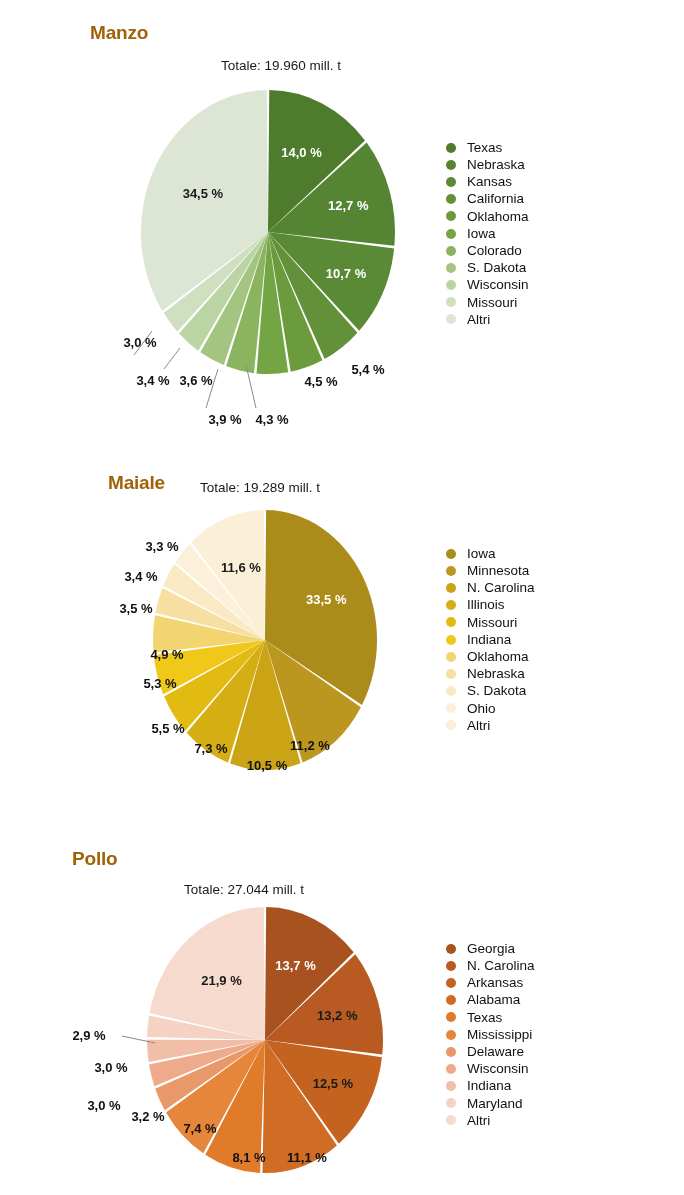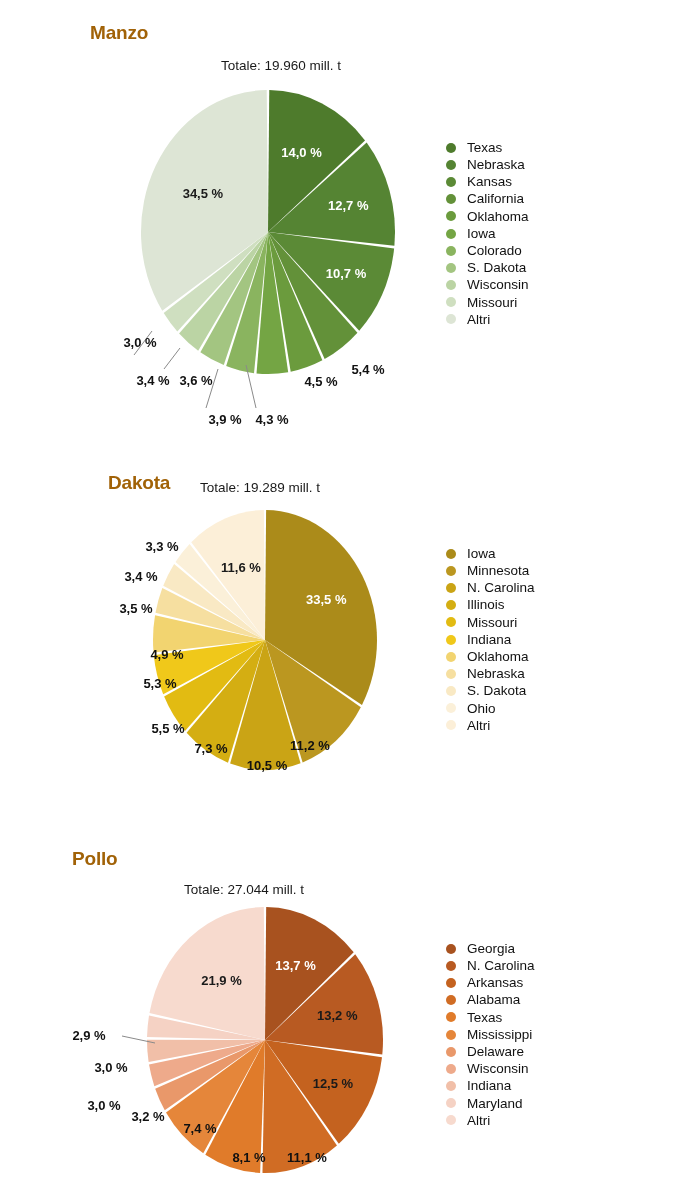--- a/index.html
+++ b/index.html
@@ -149,21 +149,21 @@
         <span class="legend-label">Missouri</span>
       </div>
       <div class="legend-row">
         <span class="legend-dot" style="background: rgb(221, 229, 213);"></span>
         <span class="legend-label">Altri</span>
       </div>
     </div>
 </div>
 
 <div class="chart-block" id="block-maiale">
-  <div class="chart-title" style="left:108px; top:22px;">Dakota</div>
+  <div class="chart-title" style="left:108px; top:22px;">Maiale</div>
   <div class="chart-total" style="left:200px; top:30px;">Totale: 19.289 mill. t</div>
   <div class="pie-wrap" id="pie-maiale" style="left:0px; top:0px;">
       <svg width="684" height="390" viewBox="0 0 684 390">
         <path d="M 265.00 190.00 L 266.12 60.01 A 112 130 0 0 1 361.97 255.05 Z" fill="#ab8b1a"></path>
         <path d="M 265.00 190.00 L 360.83 257.29 A 112 130 0 0 1 302.67 312.43 Z" fill="#bb9720"></path>
         <path d="M 265.00 190.00 L 300.55 313.28 A 112 130 0 0 1 230.12 313.54 Z" fill="#caa415"></path>
         <path d="M 265.00 190.00 L 227.99 312.70 A 112 130 0 0 1 186.60 282.84 Z" fill="#d4ae12"></path>
         <path d="M 265.00 190.00 L 185.01 281.00 A 112 130 0 0 1 164.14 246.53 Z" fill="#e2bb12"></path>
         <path d="M 265.00 190.00 L 163.19 244.17 A 112 130 0 0 1 153.76 205.16 Z" fill="#f0c81a"></path>
         <path d="M 265.00 190.00 L 153.52 202.56 A 112 130 0 0 1 155.04 165.32 Z" fill="#f2d470"></path>

